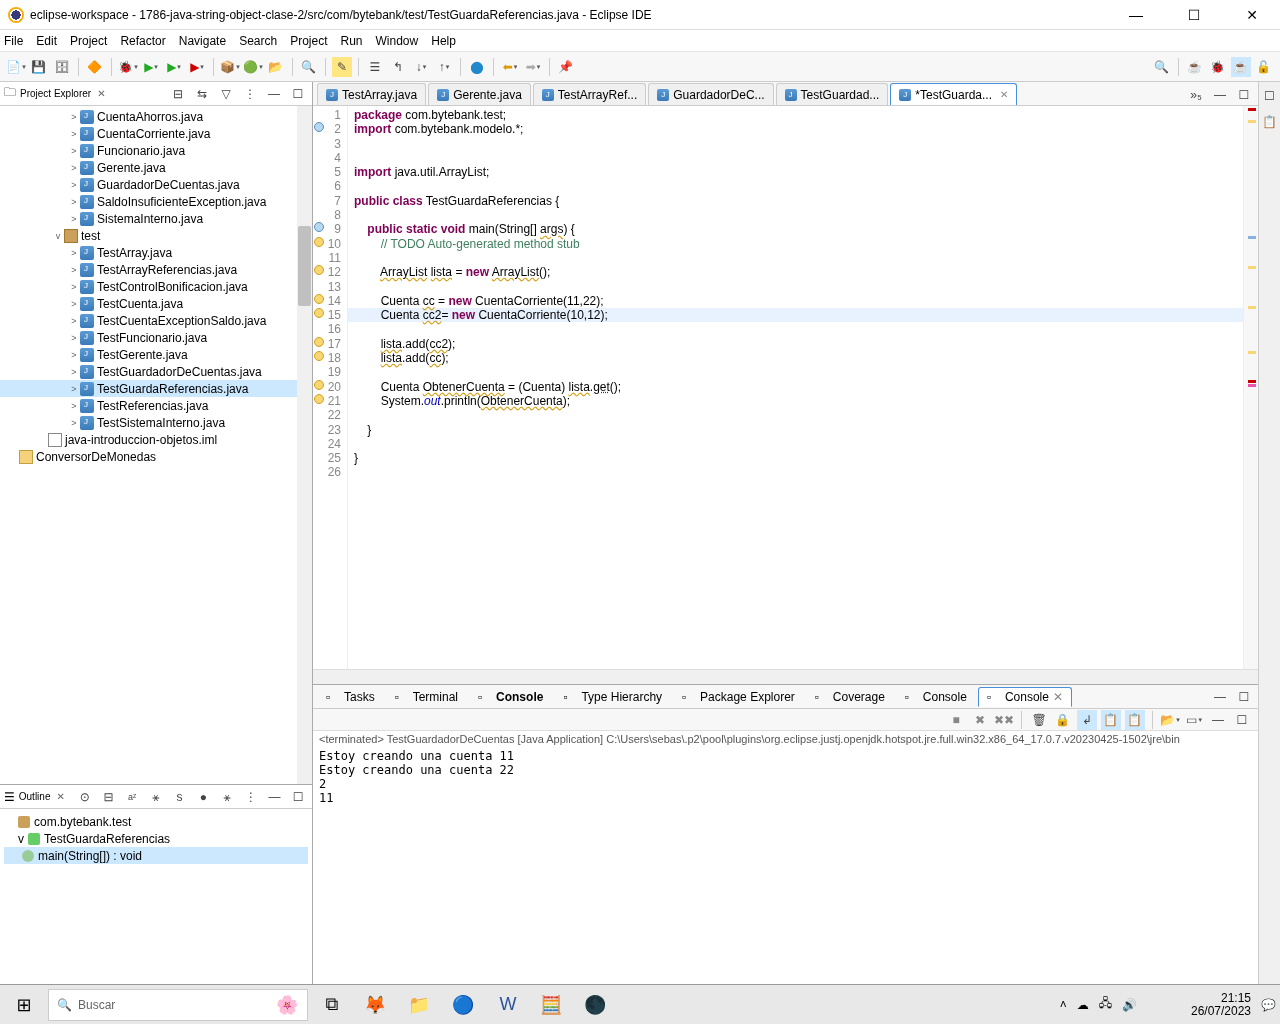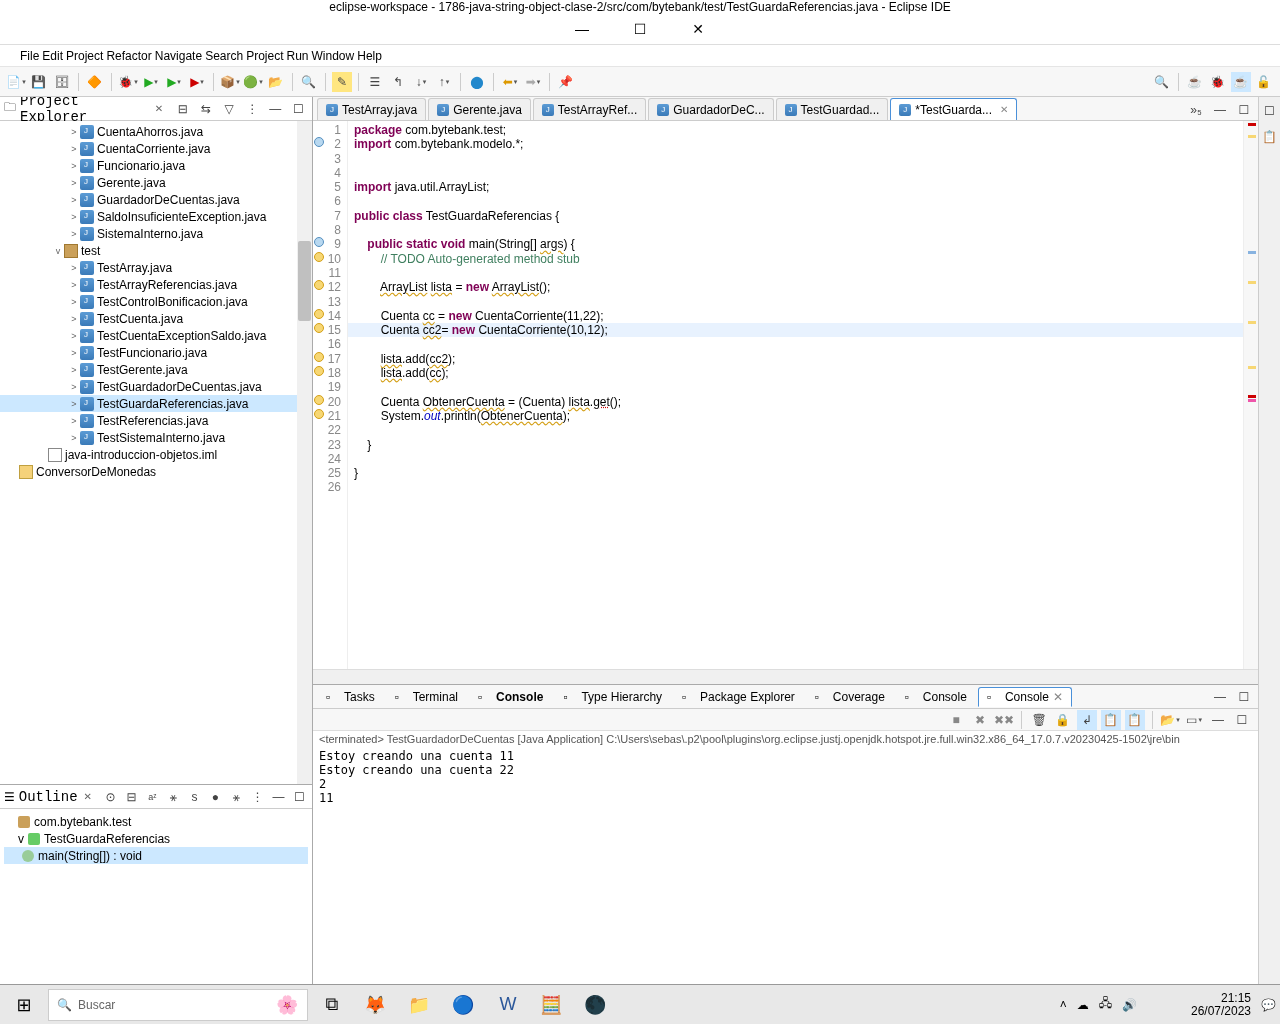--- a/index.html
+++ b/index.html
@@ -1,31 +1,31 @@
 <!DOCTYPE html>
 <html><head>
 <meta charset="utf-8">
 <style>
 * { margin: 0; padding: 0; box-sizing: border-box; font-family: "Segoe UI", Tahoma, sans-serif; font-size: 12px; }
 body { background: #f0f0f0; width: 1280px; height: 1024px; overflow: hidden; display: flex; flex-direction: column; }
-.titlebar { height: 45px; background: #fff; display: flex; align-items: center; padding: 0 8px; border-bottom: 1px solid #ddd; flex-direction: column; }
+.titlebar { height: 30px; background: #fff; display: flex; align-items: center; padding: 0 8px; border-bottom: 1px solid #ddd; }
 .titlebar .icon { width: 16px; height: 16px; background: radial-gradient(circle, #3a3a7a 40%, #fff 41%, #fff 55%, #fa0 56%); border-radius: 50%; margin-right: 6px; }
 .titlebar .title { flex: 1; font-size: 12px; color: #000; }
 .winbtns { display: flex; gap: 18px; }
 .winbtn { width: 40px; height: 30px; display: flex; align-items: center; justify-content: center; font-size: 14px; color: #000; }
-.menubar { height: 22px; background: #fff; display: flex; align-items: center; padding: 0 20px; gap: 3px; border-bottom: 1px solid #e5e5e5; }
+.menubar { height: 22px; background: #fff; display: flex; align-items: center; padding: 0 4px; gap: 13px; border-bottom: 1px solid #e5e5e5; }
 .menubar span { font-size: 12px; color: #000; }
 .toolbar { height: 30px; background: #f7f7f7; display: flex; align-items: center; padding: 0 6px; gap: 3px; border-bottom: 1px solid #ccc; }
 .tbtn { width: 20px; height: 20px; display: inline-flex; align-items: center; justify-content: center; font-size: 12px; color: #444; }
 .tsep { width: 1px; height: 18px; background: #ccc; margin: 0 3px; }
 .tdrop::after { content: "▾"; font-size: 7px; color: #555; margin-left: 1px; }
 .layout { flex: 1; display: flex; overflow: hidden; }
 .leftcol { width: 313px; display: flex; flex-direction: column; border-right: 1px solid #aaa; background: #fff; }
 .view-hdr { height: 24px; background: #fff; display: flex; align-items: center; padding: 0 4px; border-bottom: 1px solid #ccc; gap: 4px; }
-.view-hdr .label { font-size: 14px; color: #000; font-family: Liberation Mono, monospace; }
+.view-hdr .label { font-size: 10px; color: #000; }
 .view-hdr .spacer { flex: 1; }
 .view-hdr .x { font-size: 10px; color: #666; padding: 0 2px; }
 .tree { flex: 1; overflow: auto; padding: 2px 0; background: #fff; position: relative; }
 .tree-node { display: flex; align-items: center; height: 17px; padding: 0 4px; white-space: nowrap; }
 .tree-node .tw { width: 12px; text-align: center; color: #666; font-size: 9px; }
 .tree-node .fi { width: 14px; height: 14px; display: inline-block; margin-right: 3px; }
 .fi-java { background: linear-gradient(#5b9bd5,#3a7ab8); border-radius: 2px; position: relative; }
 .fi-java::after { content: "J"; font-size: 8px; color: #fff; position: absolute; top: 1px; left: 4px; }
 .fi-pkg { background: #caa05a; border: 1px solid #a07830; }
 .fi-file { background: #fff; border: 1px solid #888; }

